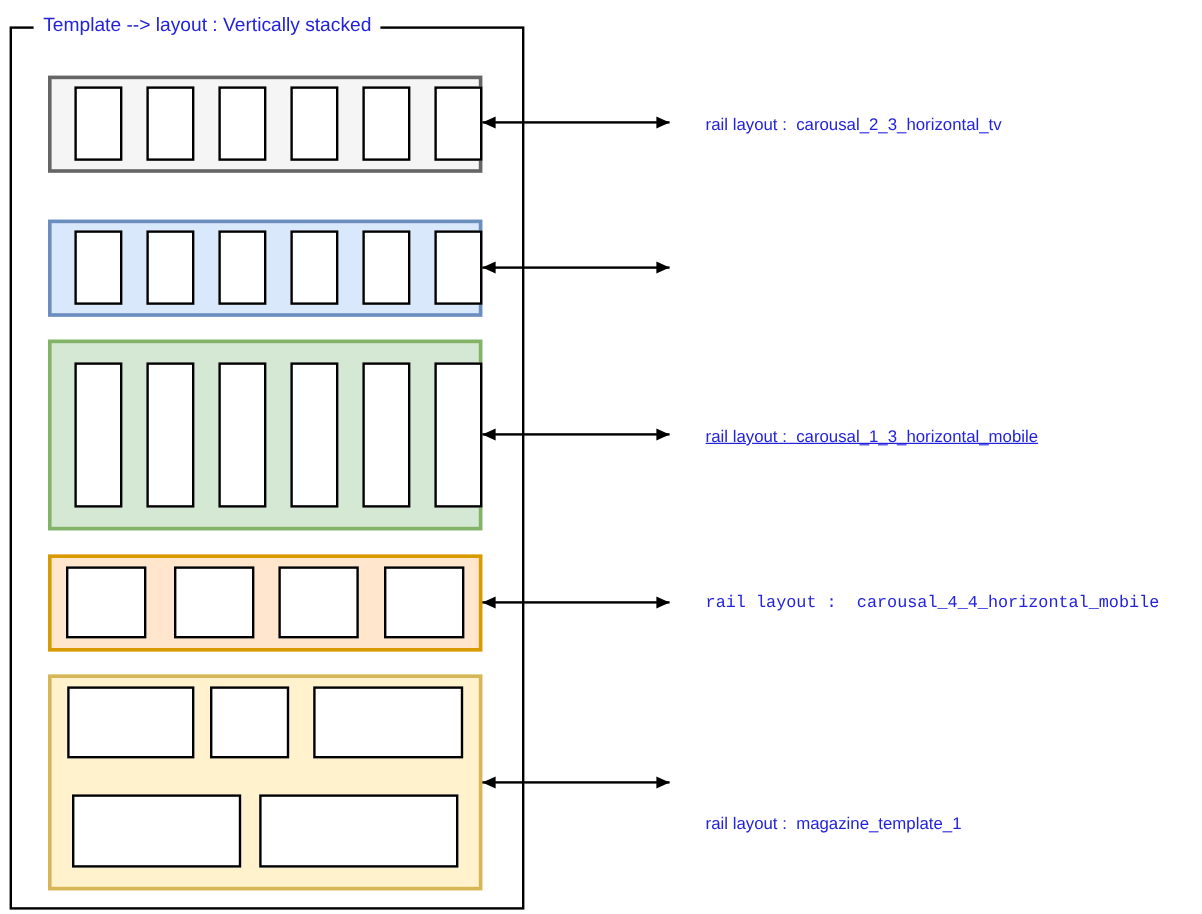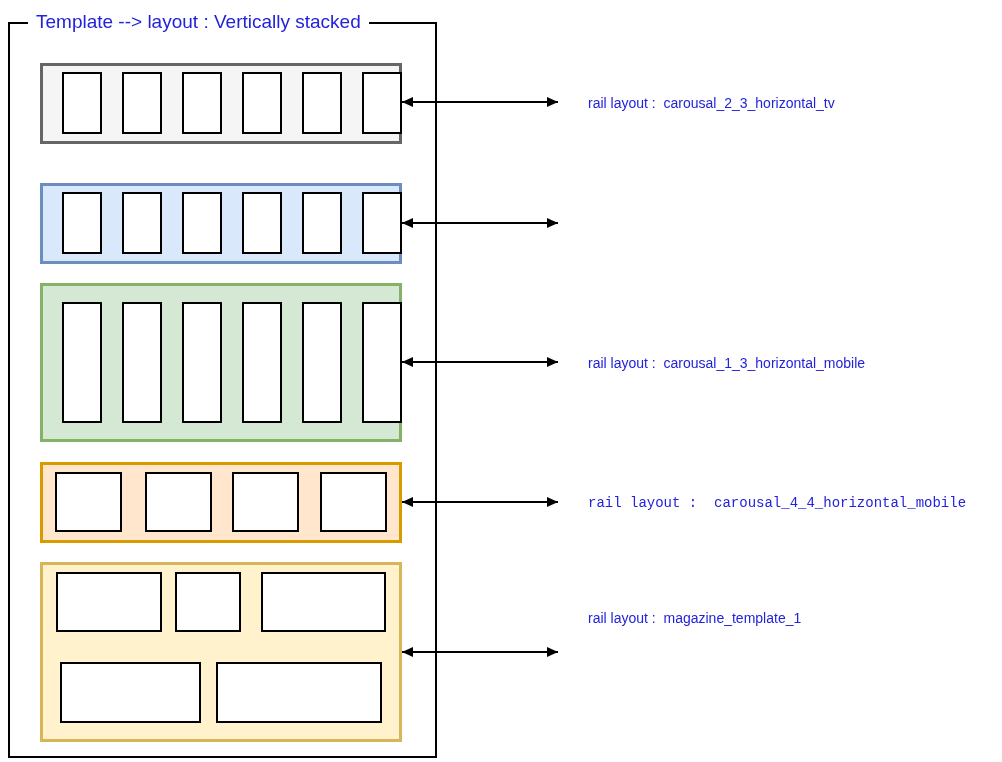--- a/index.html
+++ b/index.html
@@ -15,21 +15,21 @@
   }
   .frame {
     position: absolute;
     border: 2px solid #000000;
     background: transparent;
   }
   .frame-title {
     position: absolute;
     background: #ffffff;
     color: var(--accent);
-    font-size: 19px;
+    font-size: 16px;
     line-height: 22px;
     padding: 0 8px;
     white-space: pre;
   }
   .rail {
     position: absolute;
     border: 3px solid;
   }
   .item-box {
     position: absolute;
@@ -98,31 +98,31 @@
     <div class="arrow" style="left: 402px; top: 222px; width: 156px; background: rgb(0, 0, 0);"></div>
     <div class="rail" style="left: 40px; top: 283px; width: 362px; height: 159px; background: rgb(213, 232, 212); border-color: rgb(130, 179, 102);">
       <div class="item-box" style="left: 19px; top: 16px; width: 40px; height: 121px; background: rgb(255, 255, 255); border-color: rgb(0, 0, 0);"></div>
       <div class="item-box" style="left: 79px; top: 16px; width: 40px; height: 121px; background: rgb(255, 255, 255); border-color: rgb(0, 0, 0);"></div>
       <div class="item-box" style="left: 139px; top: 16px; width: 40px; height: 121px; background: rgb(255, 255, 255); border-color: rgb(0, 0, 0);"></div>
       <div class="item-box" style="left: 199px; top: 16px; width: 40px; height: 121px; background: rgb(255, 255, 255); border-color: rgb(0, 0, 0);"></div>
       <div class="item-box" style="left: 259px; top: 16px; width: 40px; height: 121px; background: rgb(255, 255, 255); border-color: rgb(0, 0, 0);"></div>
       <div class="item-box" style="left: 319px; top: 16px; width: 40px; height: 121px; background: rgb(255, 255, 255); border-color: rgb(0, 0, 0);"></div>
     </div>
     <div class="arrow" style="left: 402px; top: 361px; width: 156px; background: rgb(0, 0, 0);"></div>
-    <div class="rail-label" style="left: 564px; top: 363px;">rail layout :  carousal_1_3_horizontal_mobile</div>
+    <div class="rail-label" style="left: 564px; top: 363px; text-decoration: underline;">rail layout :  carousal_1_3_horizontal_mobile</div>
     <div class="rail" style="left: 40px; top: 462px; width: 362px; height: 81px; background: rgb(255, 230, 204); border-color: rgb(215, 155, 0);">
       <div class="item-box" style="left: 12px; top: 7px; width: 67px; height: 60px; background: rgb(255, 255, 255); border-color: rgb(0, 0, 0);"></div>
       <div class="item-box" style="left: 102px; top: 7px; width: 67px; height: 60px; background: rgb(255, 255, 255); border-color: rgb(0, 0, 0);"></div>
       <div class="item-box" style="left: 189px; top: 7px; width: 67px; height: 60px; background: rgb(255, 255, 255); border-color: rgb(0, 0, 0);"></div>
       <div class="item-box" style="left: 277px; top: 7px; width: 67px; height: 60px; background: rgb(255, 255, 255); border-color: rgb(0, 0, 0);"></div>
     </div>
     <div class="arrow" style="left: 402px; top: 501px; width: 156px; background: rgb(0, 0, 0);"></div>
     <div class="rail-label" style="left: 564px; top: 503px; font-family: Liberation Mono, monospace;">rail layout :  carousal_4_4_horizontal_mobile</div>
     <div class="rail" style="left: 40px; top: 562px; width: 362px; height: 180px; background: rgb(255, 242, 204); border-color: rgb(214, 182, 86);">
       <div class="item-box" style="left: 13px; top: 7px; width: 106px; height: 60px; background: rgb(255, 255, 255); border-color: rgb(0, 0, 0);"></div>
       <div class="item-box" style="left: 132px; top: 7px; width: 66px; height: 60px; background: rgb(255, 255, 255); border-color: rgb(0, 0, 0);"></div>
       <div class="item-box" style="left: 218px; top: 7px; width: 125px; height: 60px; background: rgb(255, 255, 255); border-color: rgb(0, 0, 0);"></div>
       <div class="item-box" style="left: 17px; top: 97px; width: 141px; height: 61px; background: rgb(255, 255, 255); border-color: rgb(0, 0, 0);"></div>
       <div class="item-box" style="left: 173px; top: 97px; width: 166px; height: 61px; background: rgb(255, 255, 255); border-color: rgb(0, 0, 0);"></div>
     </div>
     <div class="arrow" style="left: 402px; top: 651px; width: 156px; background: rgb(0, 0, 0);"></div>
-    <div class="rail-label" style="left: 564px; top: 618px;">rail layout :  magazine_template_1</div>
+    <div class="rail-label" style="left: 564px; top: 686px;">rail layout :  magazine_template_1</div>
   </div>
 
 </body></html>

